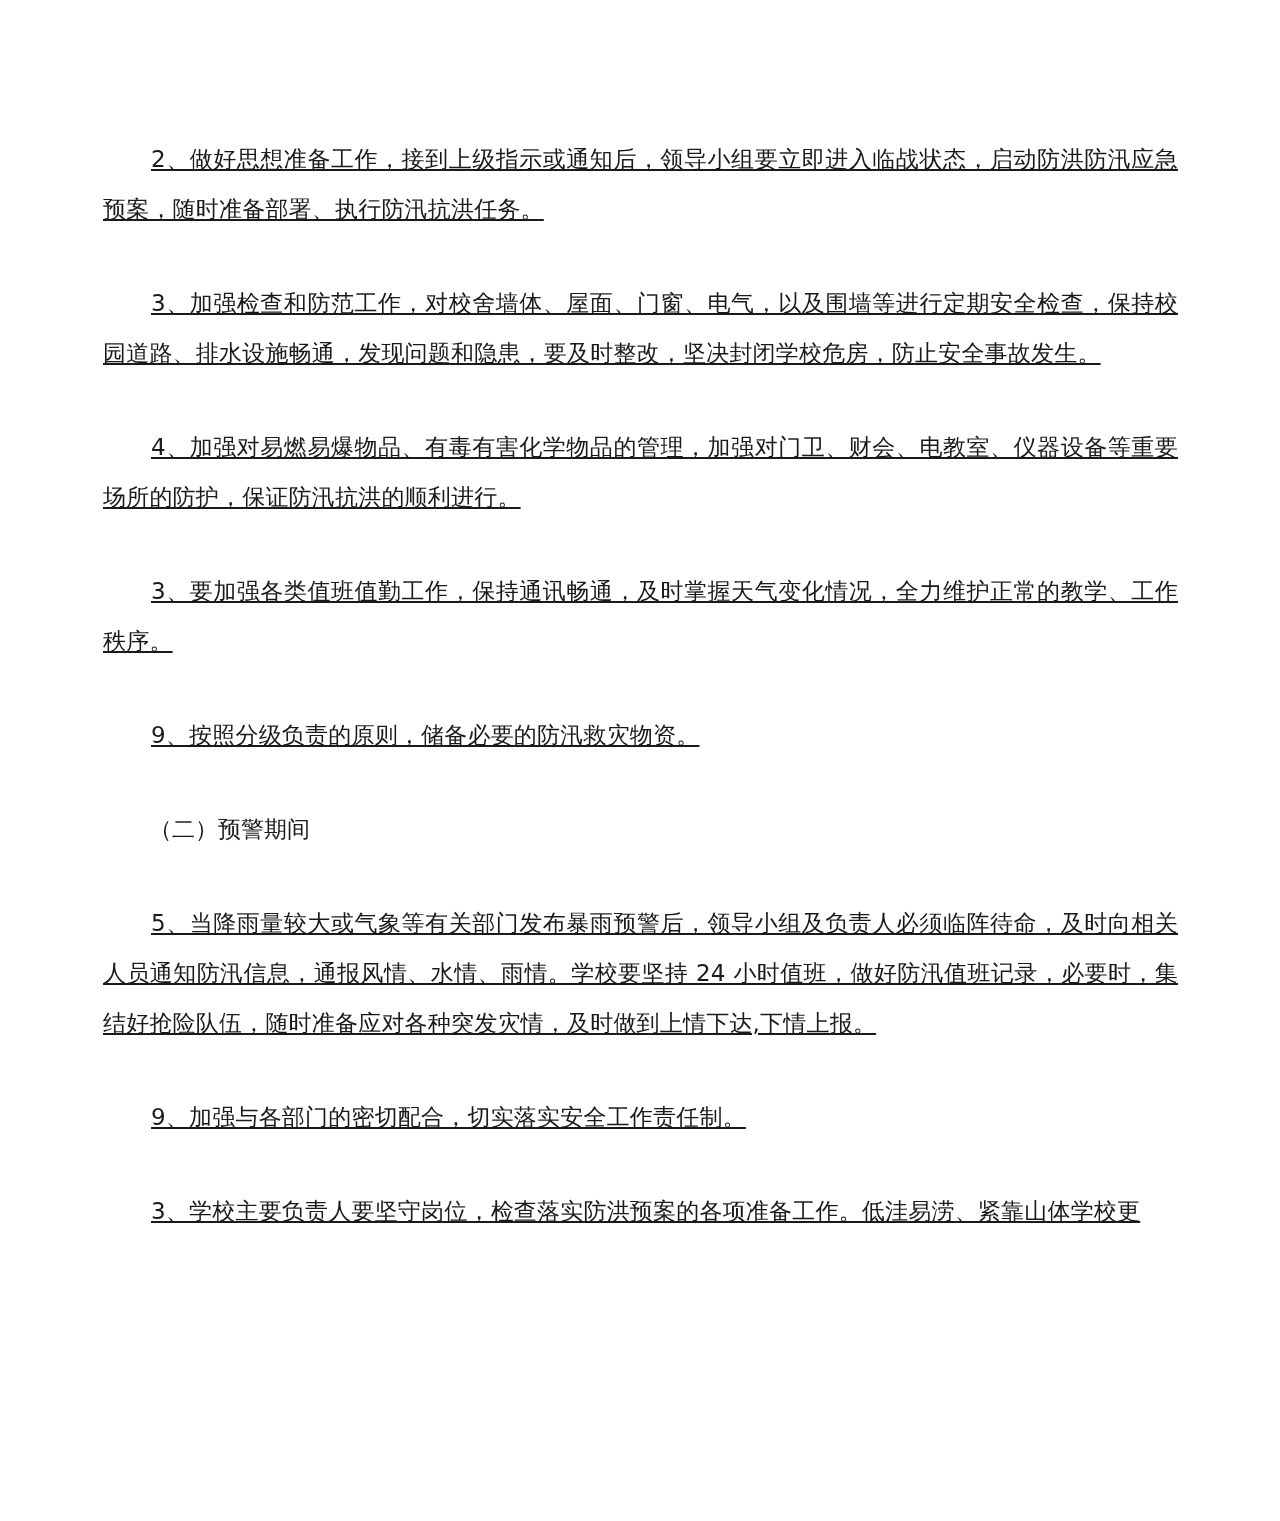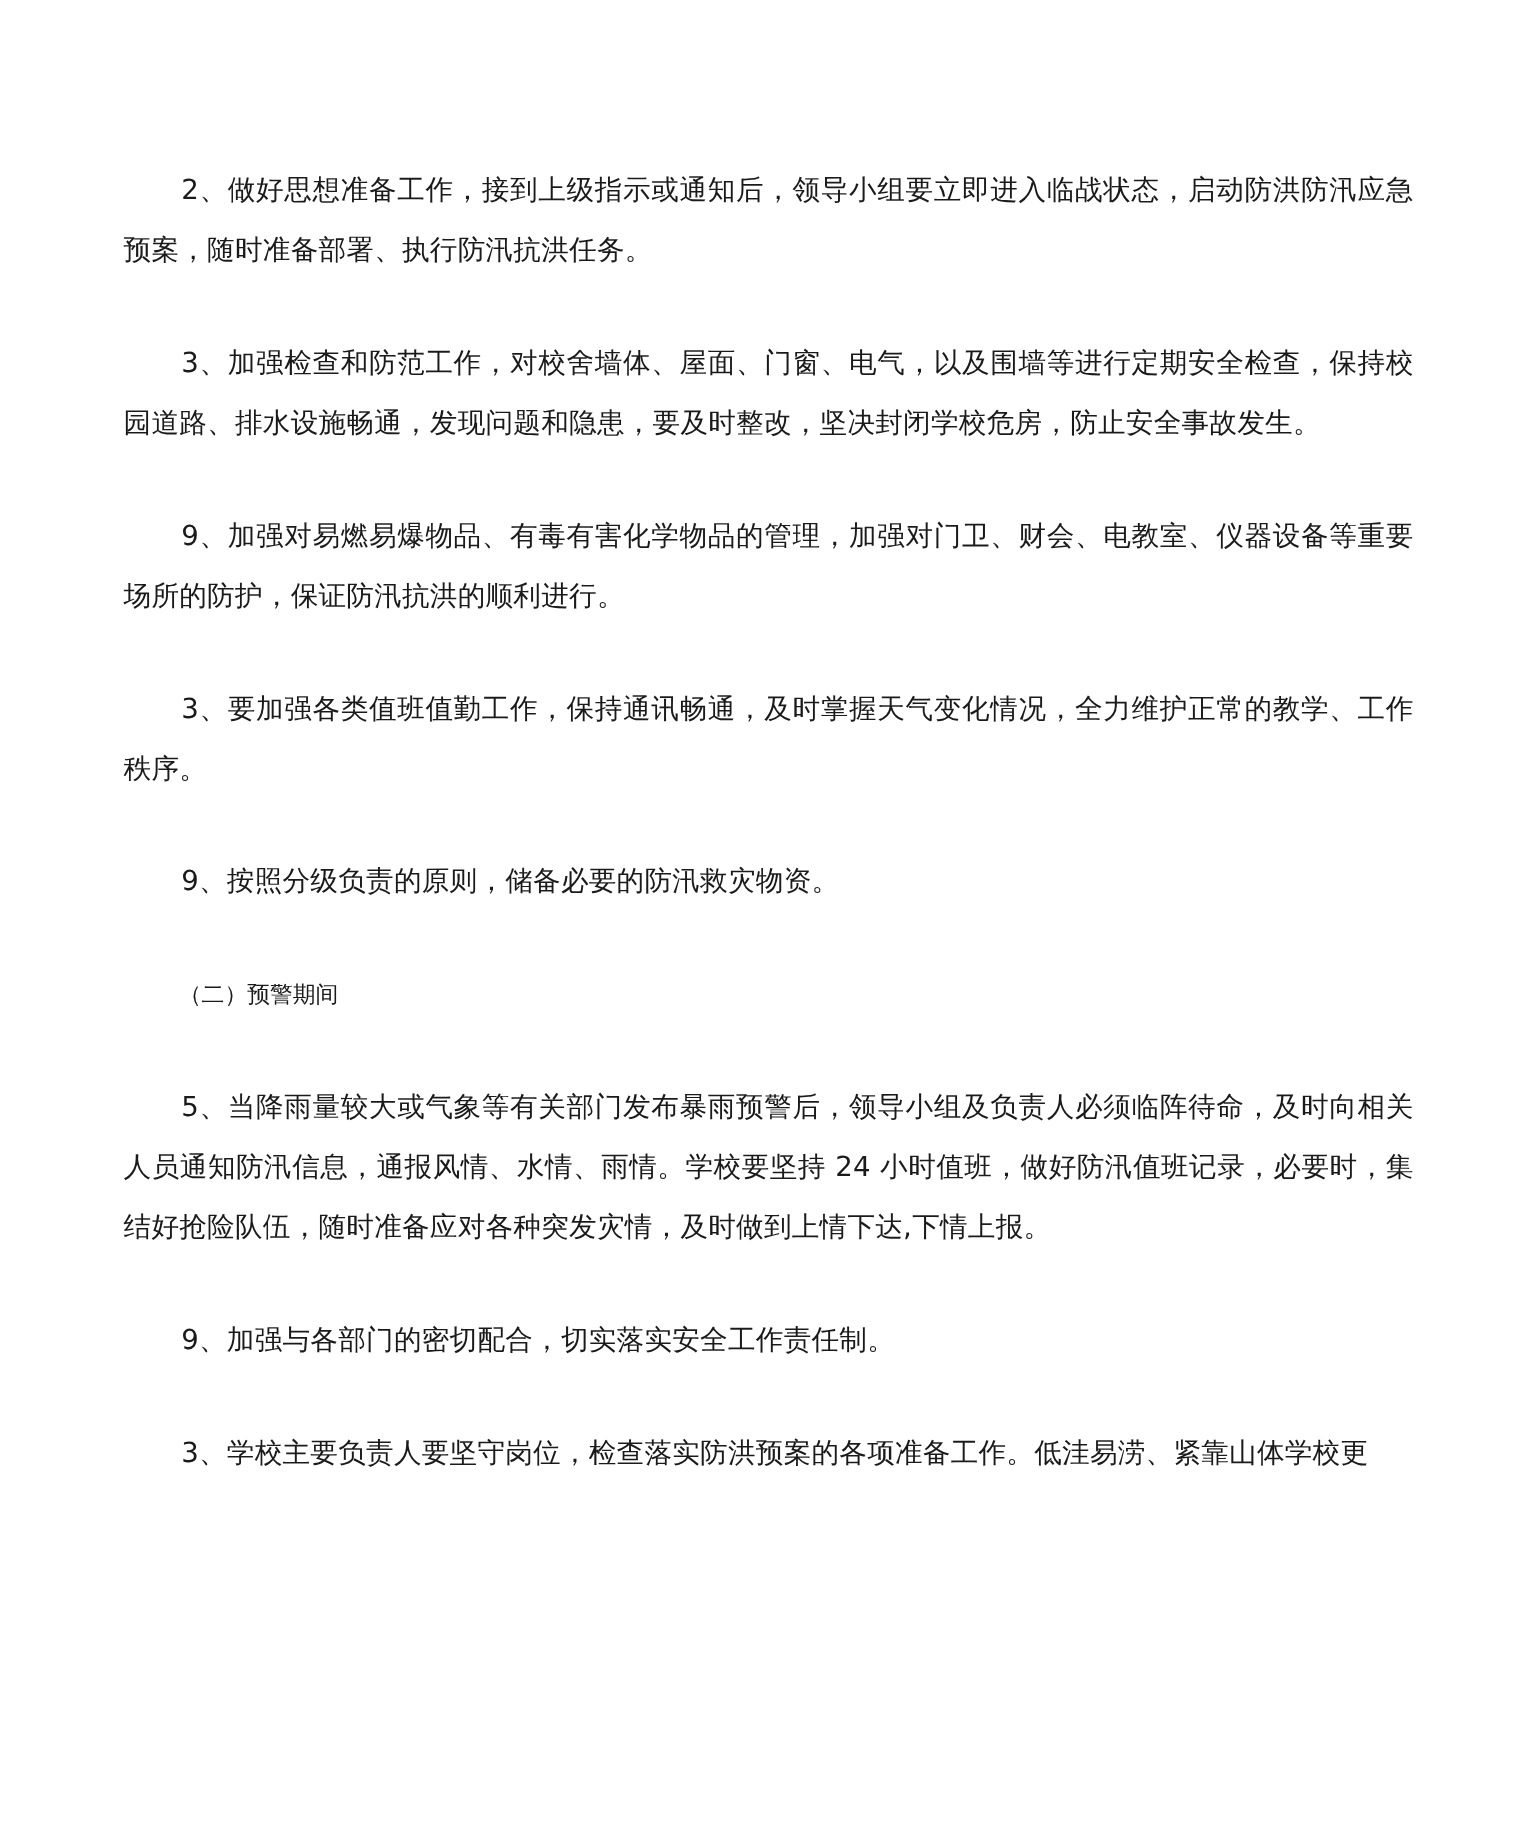--- a/index.html
+++ b/index.html
@@ -23,34 +23,35 @@
     }
     .para {
       font-size: 23px;
       line-height: 50px;
       text-indent: 48px;
       text-align: justify;
       text-justify: inter-character;
       margin: 0 0 44px 0;
       word-break: break-all;
       letter-spacing: 0.2px;
+      text-decoration: underline;
     }
     .heading {
-      font-size: 19px;
+      font-size: 23px;
       line-height: 50px;
       margin: 0 0 44px 0;
       padding-left: 46px;
     }
   </style>
 </head>
 <body>
 
 <div class="page">
   <p class="para">2、做好思想准备工作，接到上级指示或通知后，领导小组要立即进入临战状态，启动防洪防汛应急预案，随时准备部署、执行防汛抗洪任务。</p>
   <p class="para">3、加强检查和防范工作，对校舍墙体、屋面、门窗、电气，以及围墙等进行定期安全检查，保持校园道路、排水设施畅通，发现问题和隐患，要及时整改，坚决封闭学校危房，防止安全事故发生。</p>
-  <p class="para">9、加强对易燃易爆物品、有毒有害化学物品的管理，加强对门卫、财会、电教室、仪器设备等重要场所的防护，保证防汛抗洪的顺利进行。</p>
+  <p class="para">4、加强对易燃易爆物品、有毒有害化学物品的管理，加强对门卫、财会、电教室、仪器设备等重要场所的防护，保证防汛抗洪的顺利进行。</p>
   <p class="para">3、要加强各类值班值勤工作，保持通讯畅通，及时掌握天气变化情况，全力维护正常的教学、工作秩序。</p>
   <p class="para">9、按照分级负责的原则，储备必要的防汛救灾物资。</p>
   <p class="heading">（二）预警期间</p>
   <p class="para">5、当降雨量较大或气象等有关部门发布暴雨预警后，领导小组及负责人必须临阵待命，及时向相关人员通知防汛信息，通报风情、水情、雨情。学校要坚持 24 小时值班，做好防汛值班记录，必要时，集结好抢险队伍，随时准备应对各种突发灾情，及时做到上情下达,下情上报。</p>
   <p class="para">9、加强与各部门的密切配合，切实落实安全工作责任制。</p>
   <p class="para">3、学校主要负责人要坚守岗位，检查落实防洪预案的各项准备工作。低洼易涝、紧靠山体学校更</p>
 </div>
 
 </body></html>

